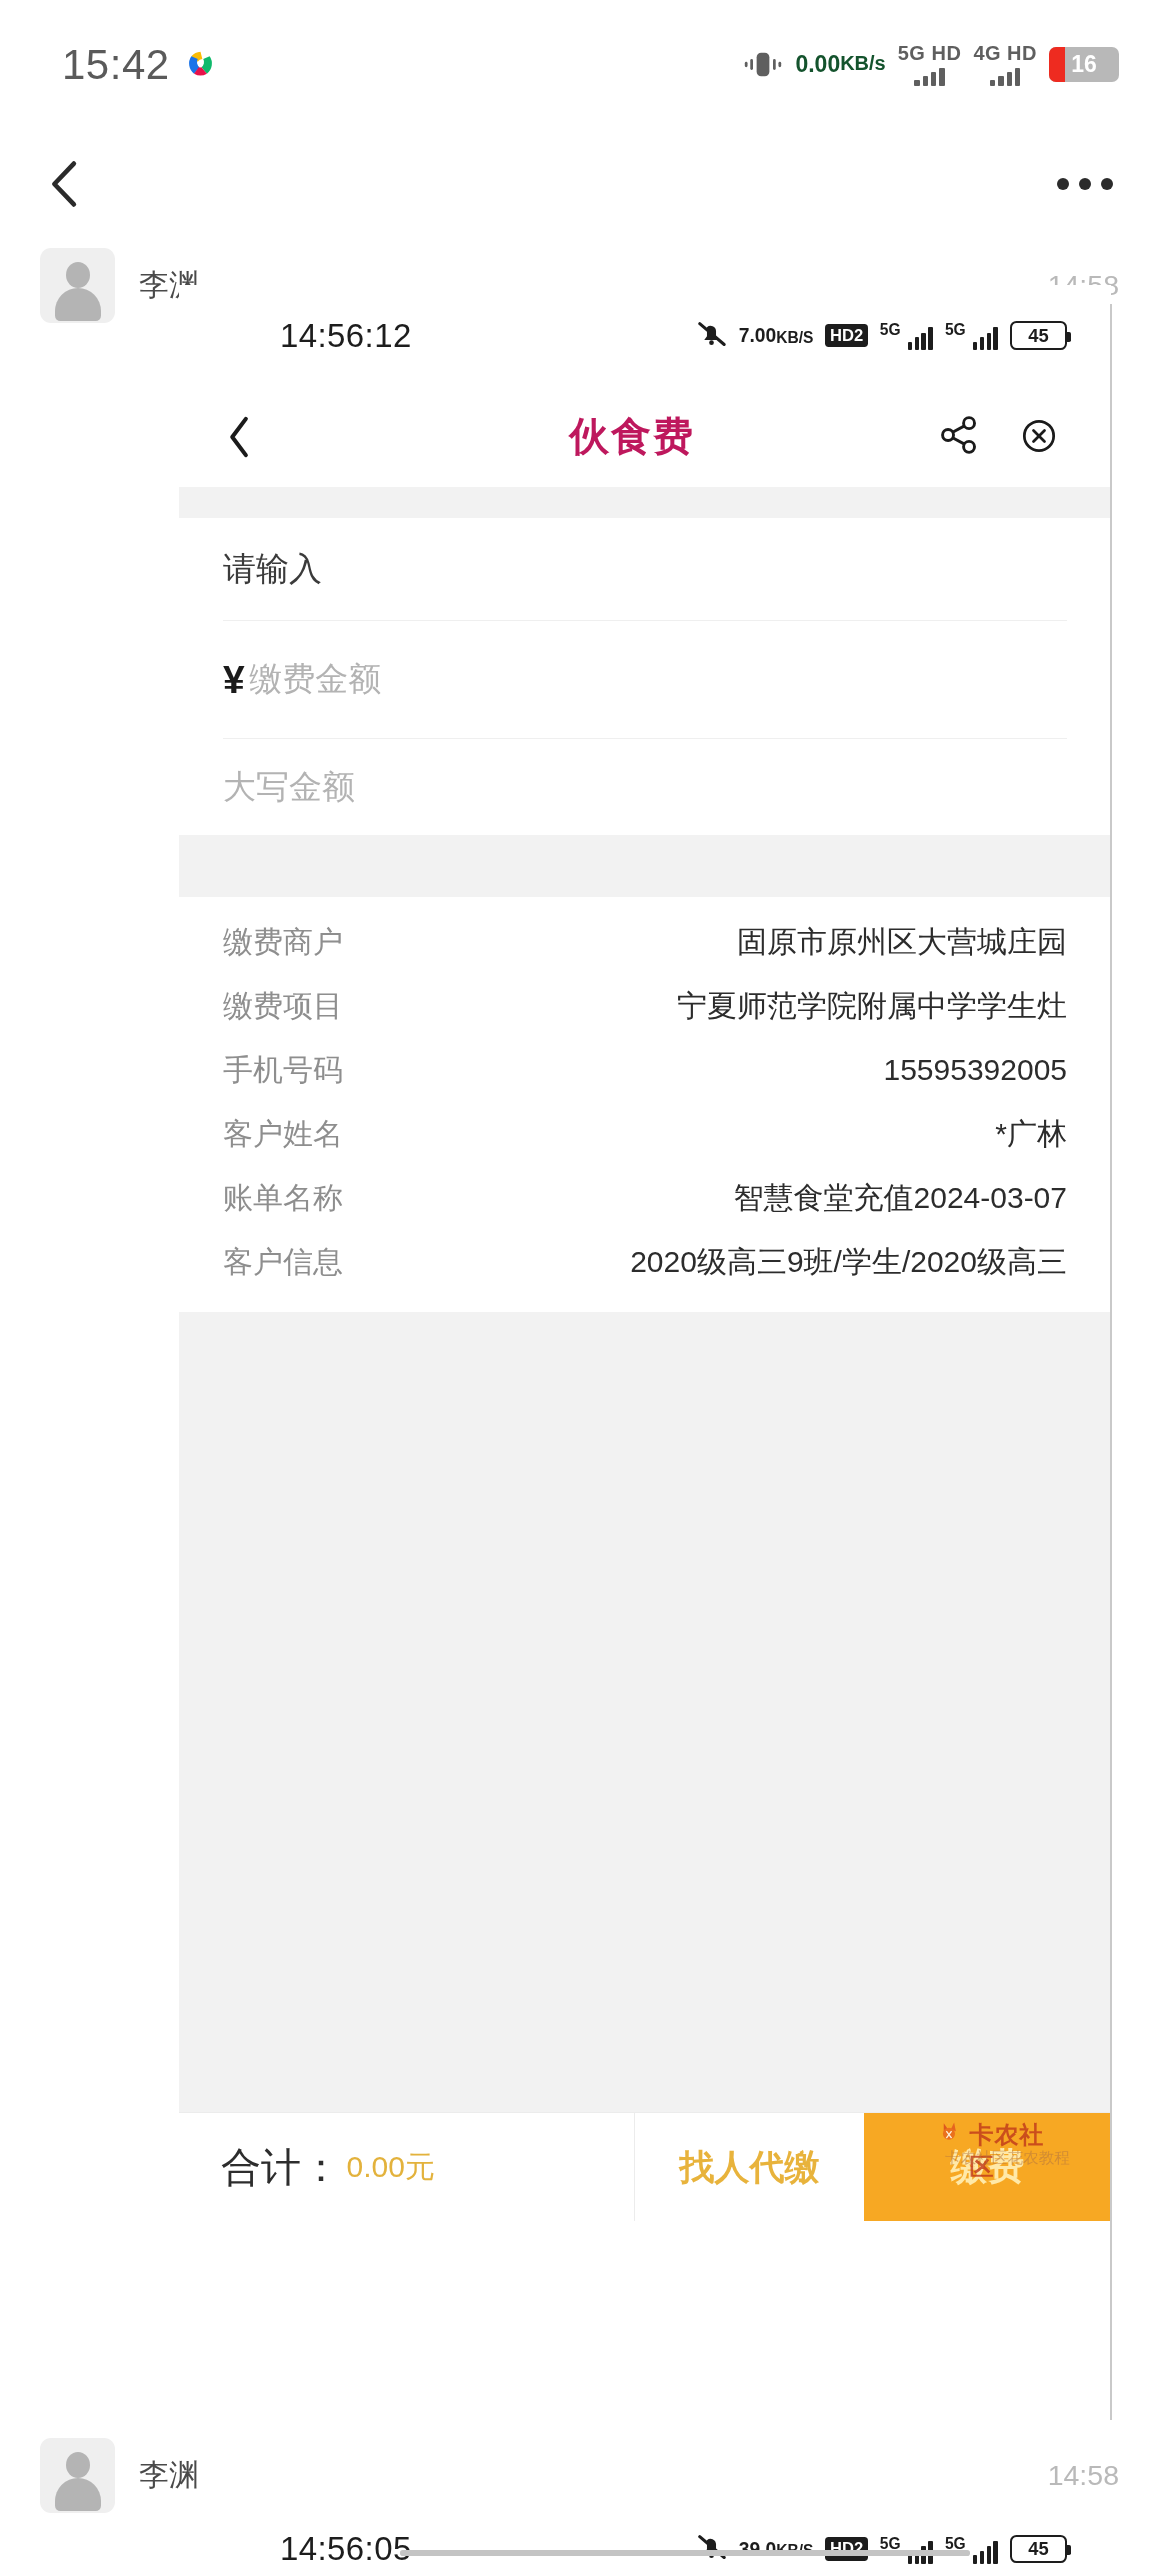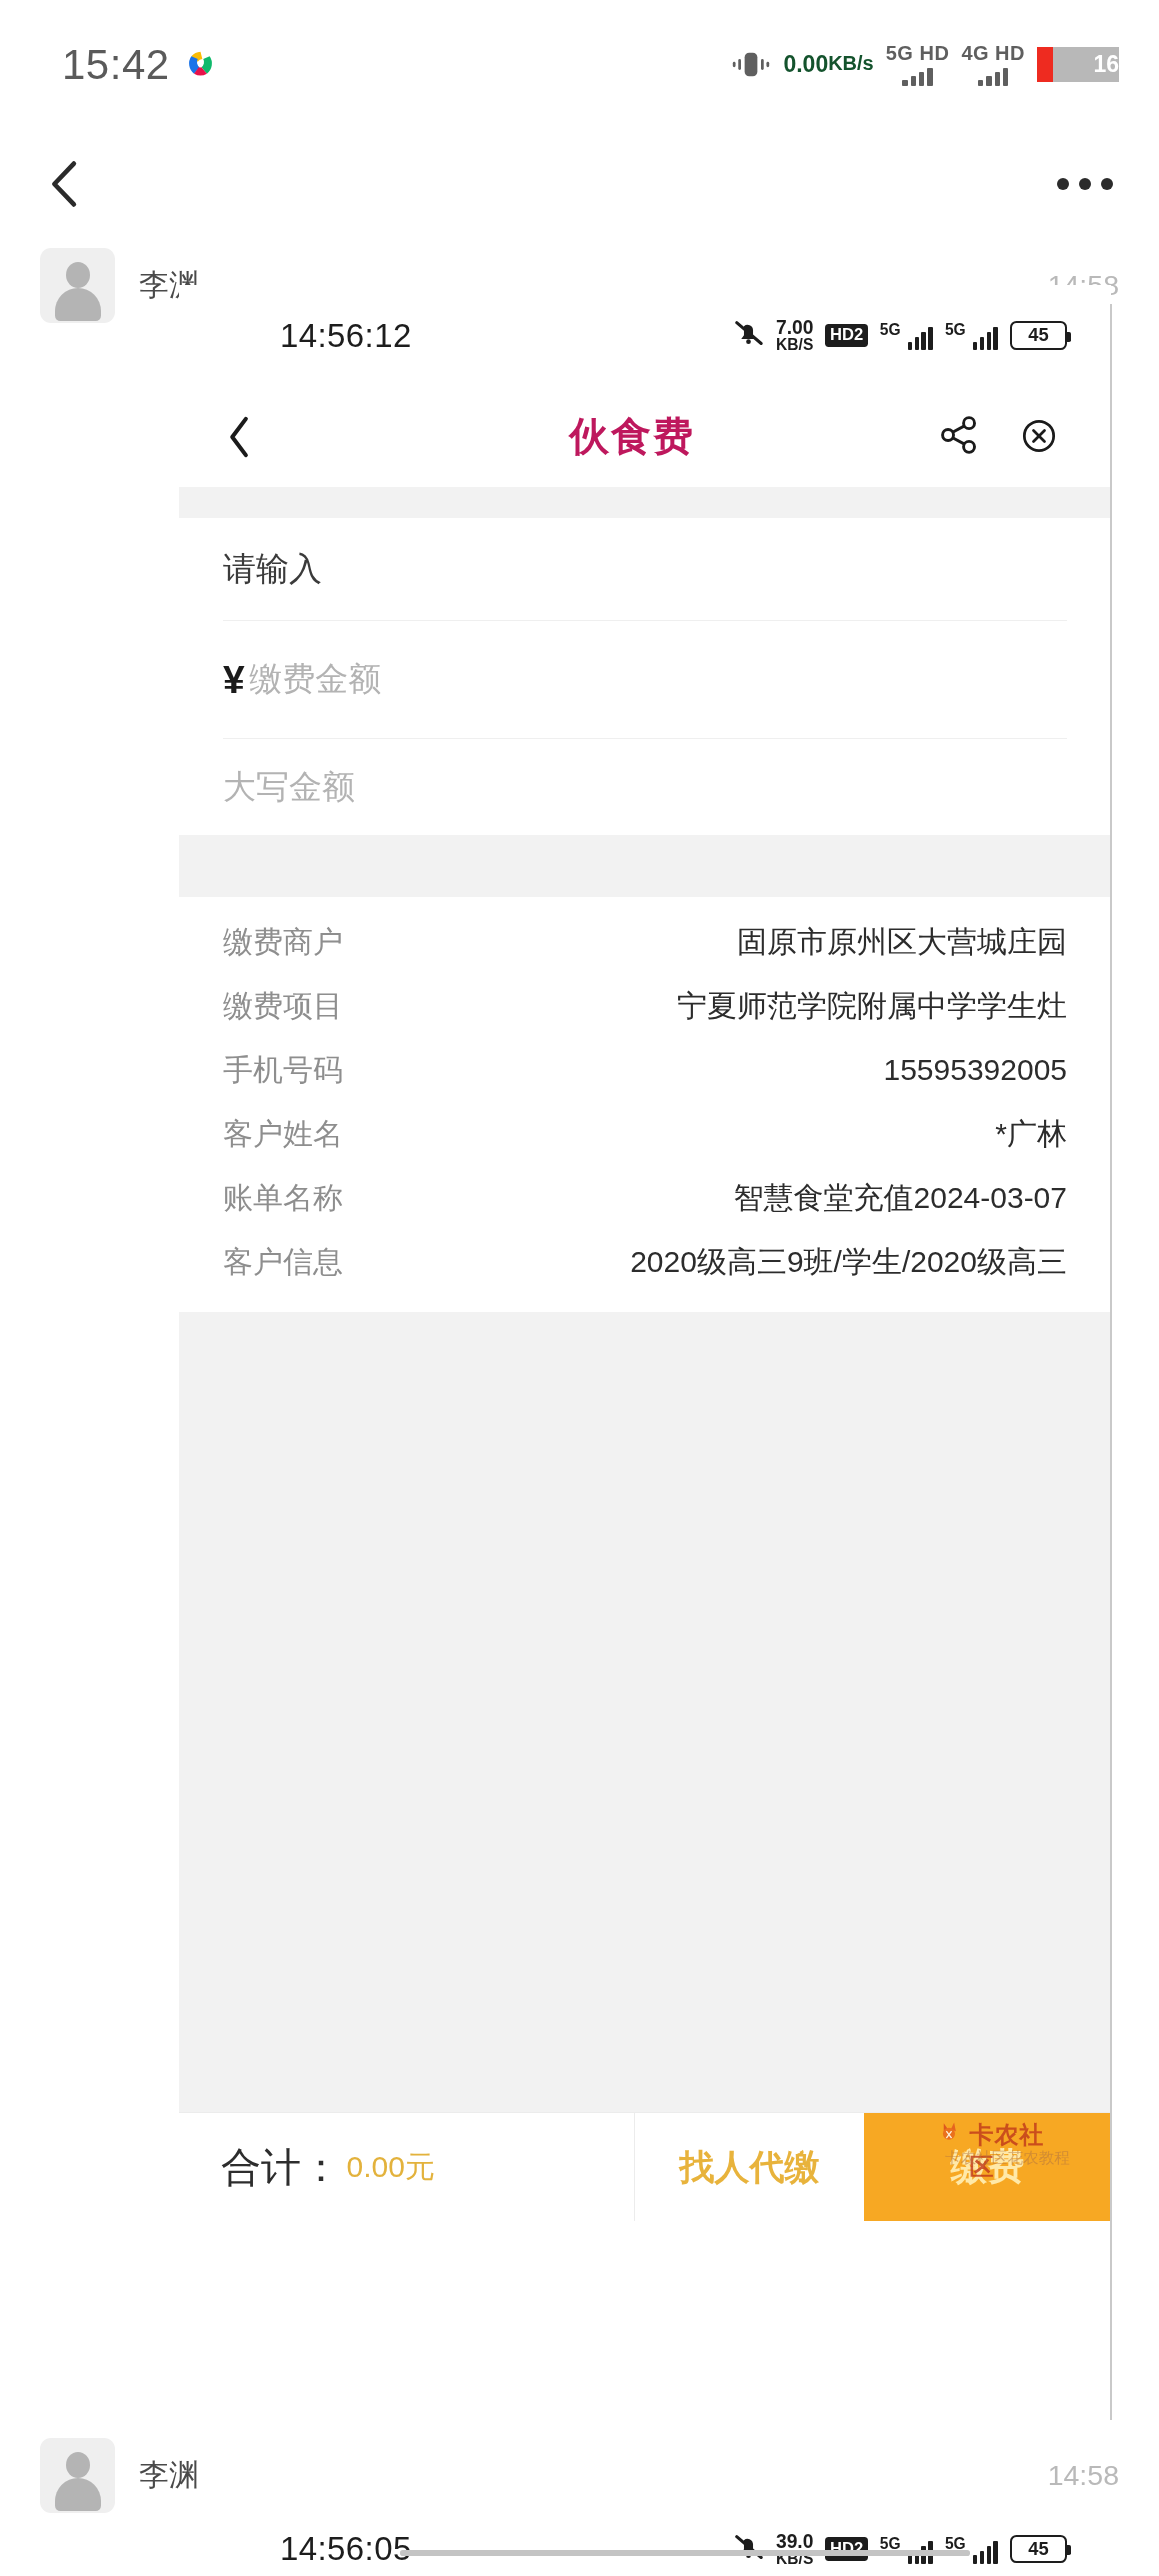--- a/index.html
+++ b/index.html
@@ -28,22 +28,22 @@
   .net-speed { display:flex; align-items:flex-start; line-height:1.02;
     font-size:23px; color:#14532d; font-weight:600; }
   .net-speed .unit { font-size:20px; }
   .sig-group { display:flex; flex-direction:column; align-items:center; line-height:1.0; }
   .sig-label { font-size:20px; font-weight:700; color:#5f5f5f; letter-spacing:0.5px; }
   .sig-bars { display:flex; align-items:flex-end; gap:2.8px; height:20px; margin-top:2.8px; }
   .sig-bars i { width:5.5px; background:#5f5f5f; border-radius:0.9px; display:block; }
   .sig-bars i:nth-child(1){height:6.4px;} .sig-bars i:nth-child(2){height:10px;}
   .sig-bars i:nth-child(3){height:14px;} .sig-bars i:nth-child(4){height:18.4px;}
   .batt {
-    position:relative; width:82px; height:35px; border-radius:0;
-    background:#b8b8b8; display:flex; align-items:center; justify-content:flex-end;
+    position:relative; width:70px; height:35px; border-radius:7px;
+    background:#b8b8b8; display:flex; align-items:center; justify-content:center;
     overflow:hidden;
   }
   .batt:after { content:""; position:absolute; right:-6.4px; top:11px; width:6.4px; height:13px;
     background:#b8b8b8; border-radius:0 2.8px 2.8px 0; }
   .batt .fill { position:absolute; left:0; top:0; bottom:0; width:15.6px; background:#ee2b20; }
   .batt .lvl { position:relative; font-size:23px; font-weight:700; color:#ffffff; z-index:2; }
 
   
   .outer-nav {
     position:absolute; top:129px; left:0; width:1159px; height:110px;
@@ -79,21 +79,21 @@
   }
   .shot-edge { position:absolute; left:1110px; top:304px; width:1.8px; height:2116px; background:#c9c9c9; }
 
   
   .in-status {
     height:101px; display:flex; align-items:center; justify-content:space-between;
     padding:0 44px 0 101px; background:#fff;
   }
   .in-clock { font-size:33px; color:#1d1d1d; font-weight:500; letter-spacing:0.4px; }
   .in-right { display:flex; align-items:center; gap:12px; }
-  .in-speed { display:flex; flex-direction:column; align-items:center; line-height:1.0;
+  .in-speed { display:flex; flex-direction:row; align-items:flex-end; line-height:1.0;
     font-size:19.3px; font-weight:700; color:#1d1d1d; }
   .in-speed .unit { font-size:15.6px; }
   .hd-box { font-size:16.6px; font-weight:700; color:#fff; background:#1d1d1d;
     border-radius:3.7px; padding:1.8px 4.6px; letter-spacing:0px; }
   .in-sig { display:flex; align-items:flex-end; gap:7px; }
   .in-sig .lab { font-size:15.6px; font-weight:700; color:#1d1d1d; margin-bottom:11px; }
   .in-bars { display:flex; align-items:flex-end; gap:2.3px; height:24px; }
   .in-bars i { width:4.6px; background:#1d1d1d; border-radius:0.9px; display:block; }
   .in-bars i:nth-child(1){height:8.3px;} .in-bars i:nth-child(2){height:13px;}
   .in-bars i:nth-child(3){height:17.5px;} .in-bars i:nth-child(4){height:23px;}

